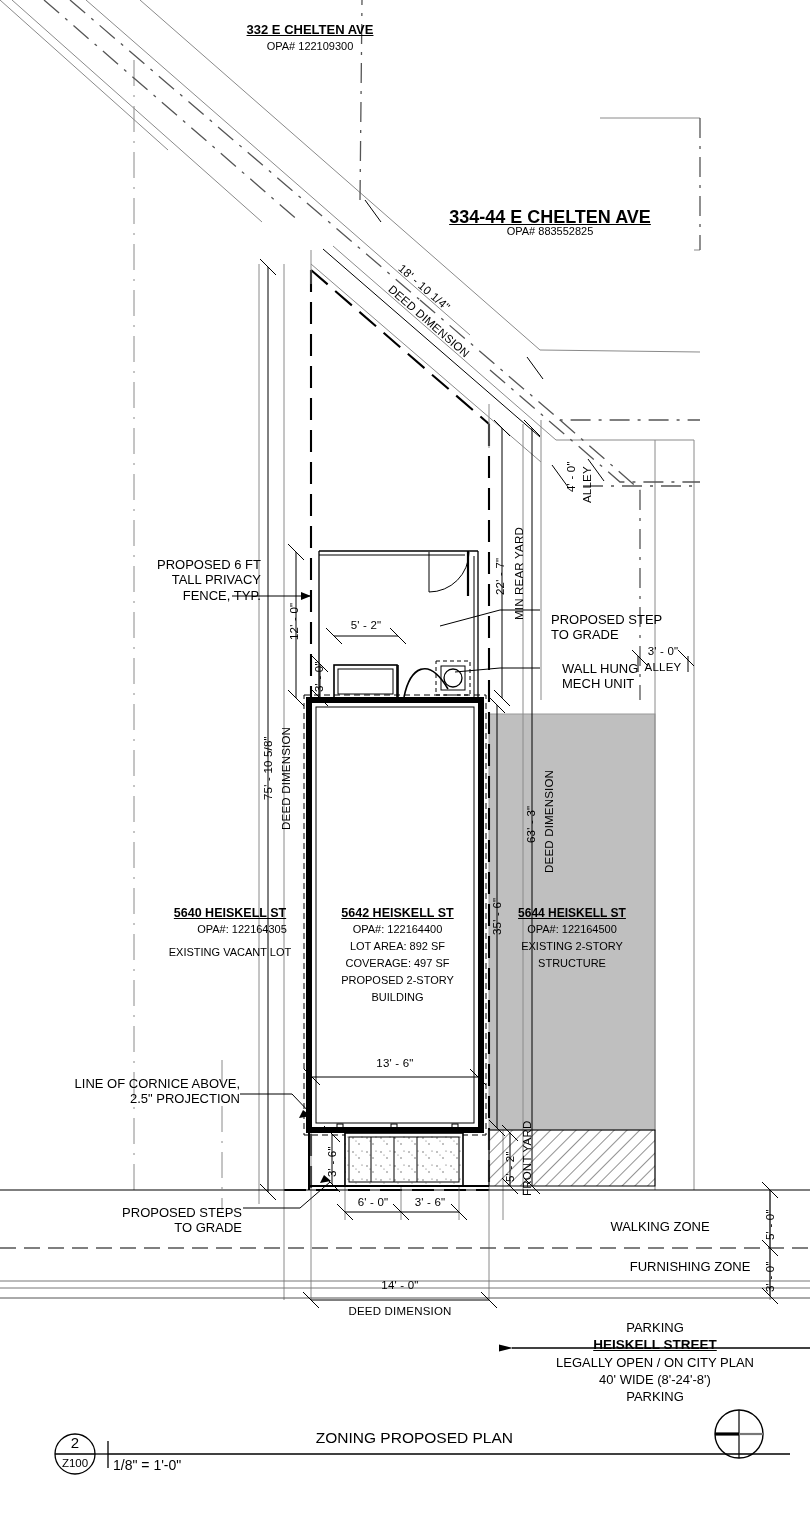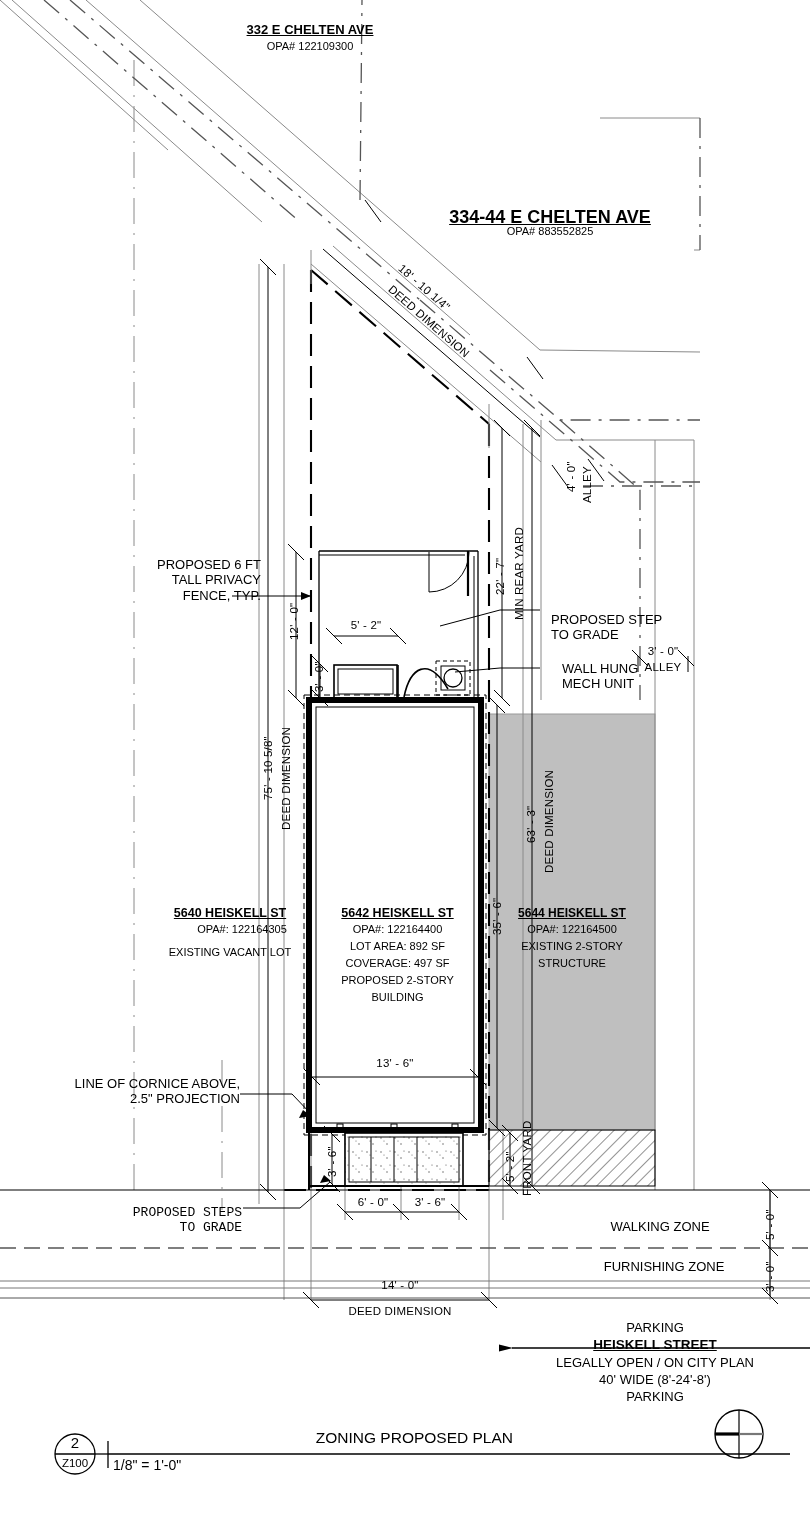--- a/index.html
+++ b/index.html
@@ -315,41 +315,41 @@
 
   <div class="lbl l note" style="left:141px;top:557px;width:120px;text-align:right;">PROPOSED 6 FT
 TALL PRIVACY
 FENCE, TYP.</div>
   <div class="lbl l note" style="left:551px;top:612px;width:160px;">PROPOSED STEP
 TO GRADE</div>
   <div class="lbl l note" style="left:562px;top:661px;width:160px;">WALL HUNG
 MECH UNIT</div>
   <div class="lbl r note" style="left:60px;top:1076px;width:180px;">LINE OF CORNICE ABOVE,
 2.5" PROJECTION</div>
-  <div class="lbl r note" style="left:60px;top:1205px;width:182px;font-family:Liberation Mono, monospace;">PROPOSED STEPS
+  <div class="lbl r note" style="left:60px;top:1205px;width:182px;">PROPOSED STEPS
 TO GRADE</div>
 
   <div class="lbl c parcel b u" style="left:140px;top:906px;width:180px;font-size:12.5px;">5640 HEISKELL ST</div>
   <div class="lbl c parcel" style="left:152px;top:923px;width:180px;">OPA#: 122164305</div>
   <div class="lbl c parcel" style="left:130px;top:940px;width:200px;margin-top:6px;">EXISTING VACANT LOT</div>
 
   <div class="lbl c parcel b u" style="left:325px;top:906px;width:145px;font-size:12.5px;">5642 HEISKELL ST</div>
   <div class="lbl c parcel" style="left:325px;top:923px;width:145px;">OPA#: 122164400</div>
   <div class="lbl c parcel" style="left:325px;top:940px;width:145px;">LOT AREA: 892 SF</div>
   <div class="lbl c parcel" style="left:325px;top:957px;width:145px;">COVERAGE: 497 SF</div>
   <div class="lbl c parcel" style="left:325px;top:974px;width:145px;">PROPOSED 2-STORY</div>
   <div class="lbl c parcel" style="left:325px;top:991px;width:145px;">BUILDING</div>
 
   <div class="lbl c parcel b u" style="left:492px;top:906px;width:160px;font-size:12px;">5644 HEISKELL ST</div>
   <div class="lbl c parcel" style="left:492px;top:923px;width:160px;">OPA#: 122164500</div>
   <div class="lbl c parcel" style="left:492px;top:940px;width:160px;">EXISTING 2-STORY</div>
   <div class="lbl c parcel" style="left:492px;top:957px;width:160px;">STRUCTURE</div>
 
   <div class="lbl c note" style="left:570px;top:1219px;width:180px;">WALKING ZONE</div>
-  <div class="lbl c note" style="left:574px;top:1259px;width:180px;">FURNISHING ZONE</div>
+  <div class="lbl c note" style="left:600px;top:1259px;width:180px;">FURNISHING ZONE</div>
 
   <div class="lbl c note" style="left:540px;top:1320px;width:230px;">PARKING</div>
   <div class="lbl c note b u" style="left:540px;top:1337px;width:230px;font-size:13.5px;">HEISKELL STREET</div>
   <div class="lbl c note" style="left:530px;top:1355px;width:250px;">LEGALLY OPEN / ON CITY PLAN</div>
   <div class="lbl c note" style="left:540px;top:1372px;width:230px;">40' WIDE (8'-24'-8')</div>
   <div class="lbl c note" style="left:540px;top:1389px;width:230px;">PARKING</div>
 
   <div class="lbl c" style="left:55px;top:1434px;width:40px;font-size:15px;">2</div>
   <div class="lbl c" style="left:52px;top:1457px;width:46px;font-size:11.5px;">Z100</div>
   <div class="lbl l" style="left:113px;top:1429px;width:400px;font-size:15.5px;text-align:right;">ZONING PROPOSED PLAN</div>

